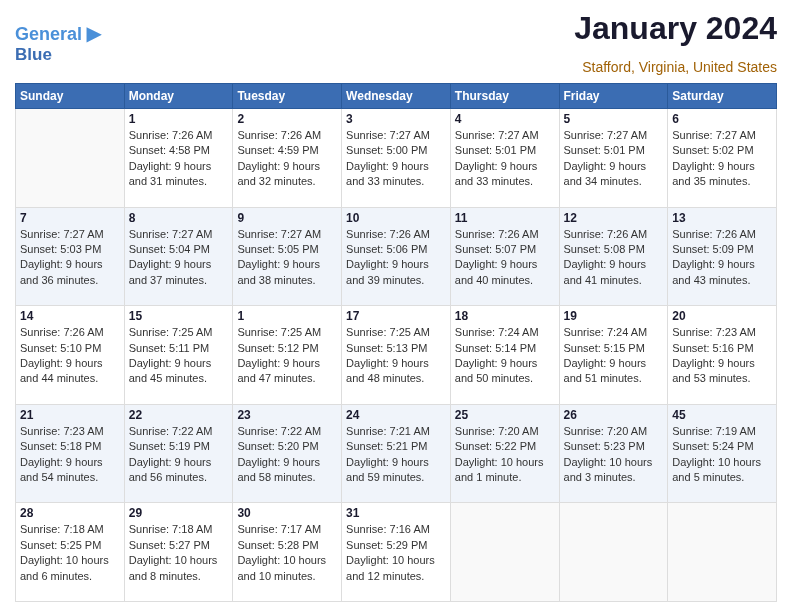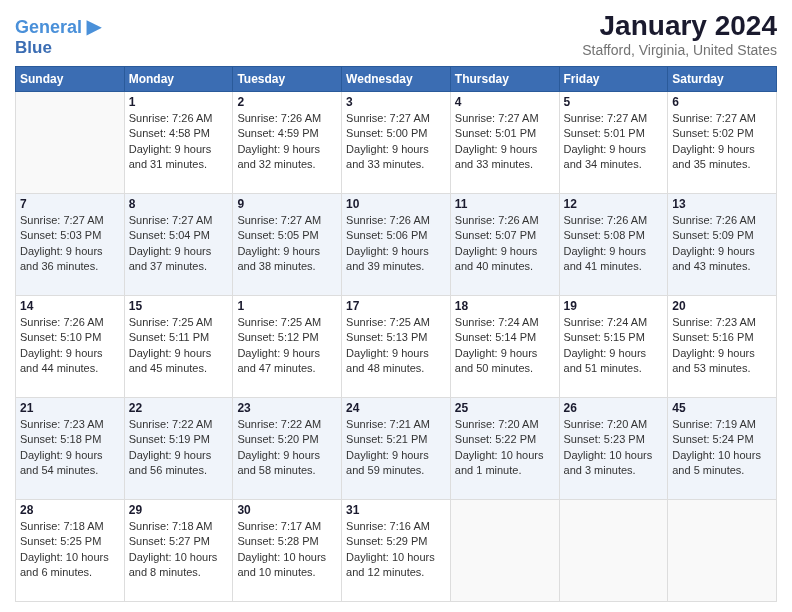--- a/index.html
+++ b/index.html
@@ -13,21 +13,21 @@
     .page {
       width: 792px;
       height: 612px;
       padding: 10px 15px;
       display: flex;
       flex-direction: column;
     }
     .header {
       display: flex;
       justify-content: space-between;
-      align-items: flex-end;
+      align-items: center;
       margin-bottom: 8px;
     }
     .logo {
       display: flex;
       flex-direction: column;
       align-items: flex-start;
     }
     .logo-text {
       font-size: 18px;
       font-weight: bold;
@@ -38,27 +38,28 @@
     }
     .logo-wrapper {
       display: flex;
       align-items: center;
       gap: 4px;
     }
     .title-section {
       text-align: right;
     }
     .month-title {
-      font-size: 28px;
+      font-size: 32px;
       font-weight: bold;
       color: #1a1a2e;
     }
     .location-title {
       font-size: 14px;
-      color: #737373;
+      color: #a16207;
+      margin-top: 12px;
     }
     .calendar {
       flex: 1;
       border: 1px solid #ccc;
       border-collapse: collapse;
       width: 100%;
       table-layout: fixed;
     }
     .calendar th {
       background-color: #3b6db3;

